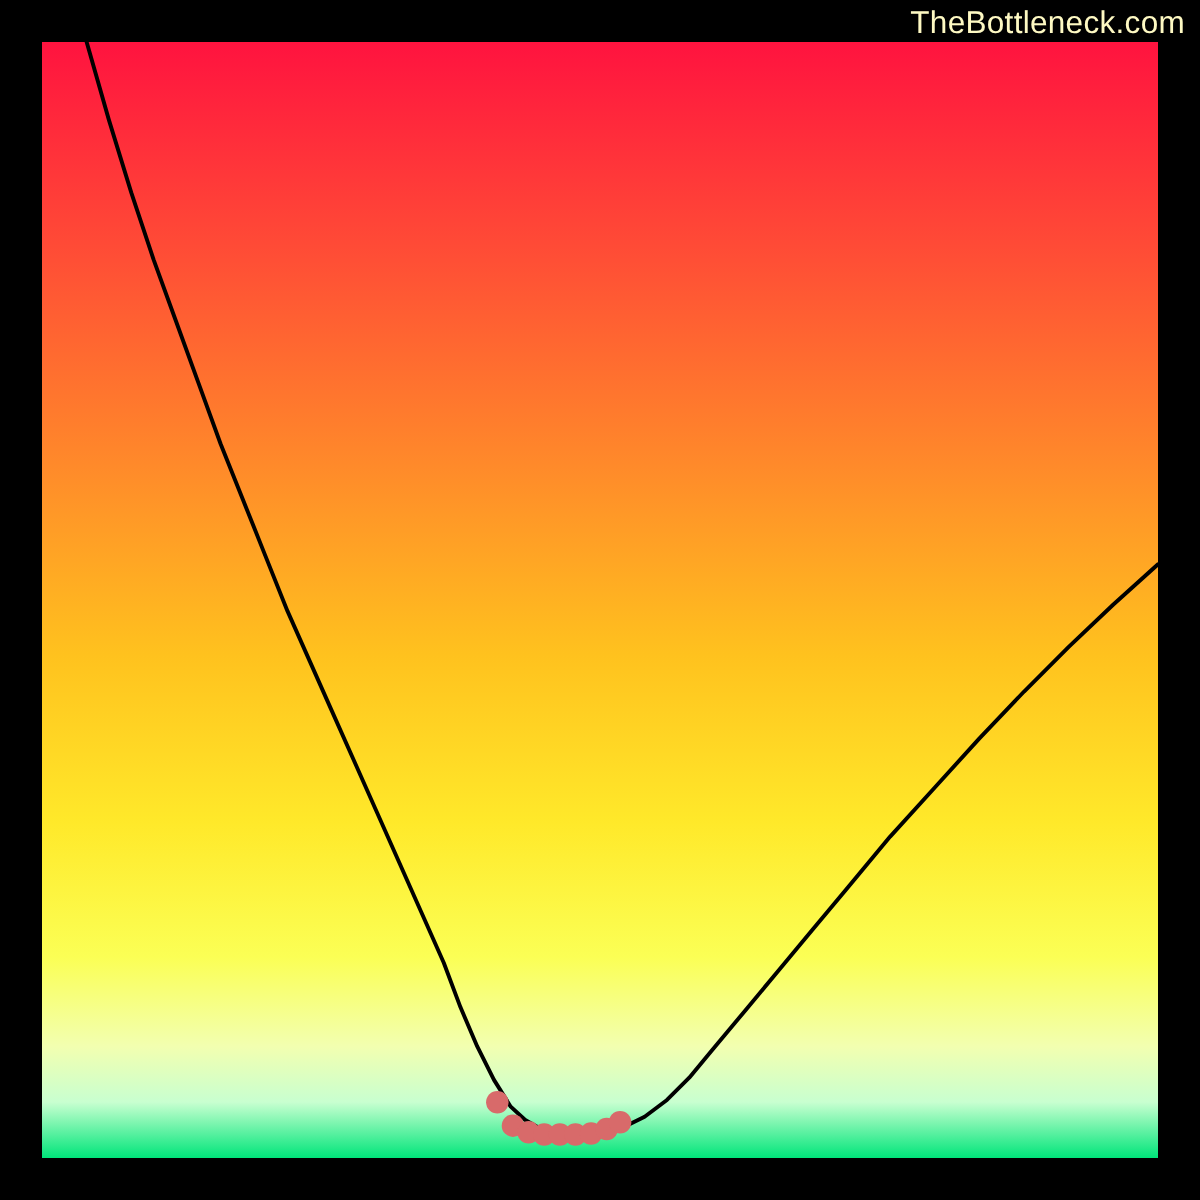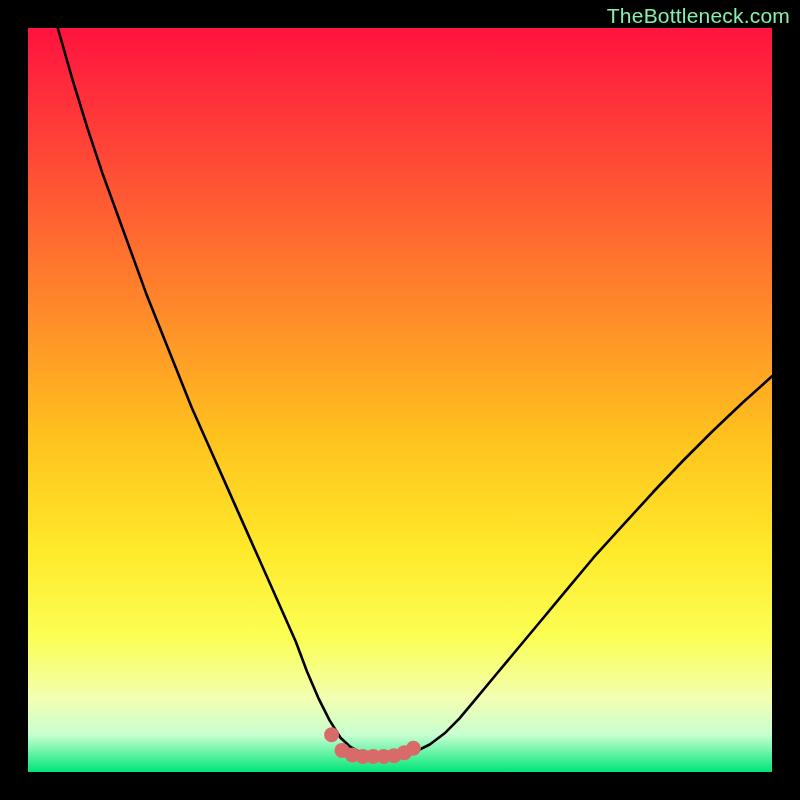--- a/index.html
+++ b/index.html
@@ -25,21 +25,21 @@
     width: 744px;
     height: 744px;
     overflow: hidden;
   }
   .watermark {
     position: absolute;
     top: 4px;
     right: 10px;
     font-family: Arial, Helvetica, sans-serif;
     font-size: 21px;
-    color: #86efac;
+    color: #fef9c3;
     letter-spacing: 0.2px;
     font-weight: 500;
     text-align: right;
   }
   svg { display: block; }
 </style>
 </head>
 <body>
 
 <div class="frame">

